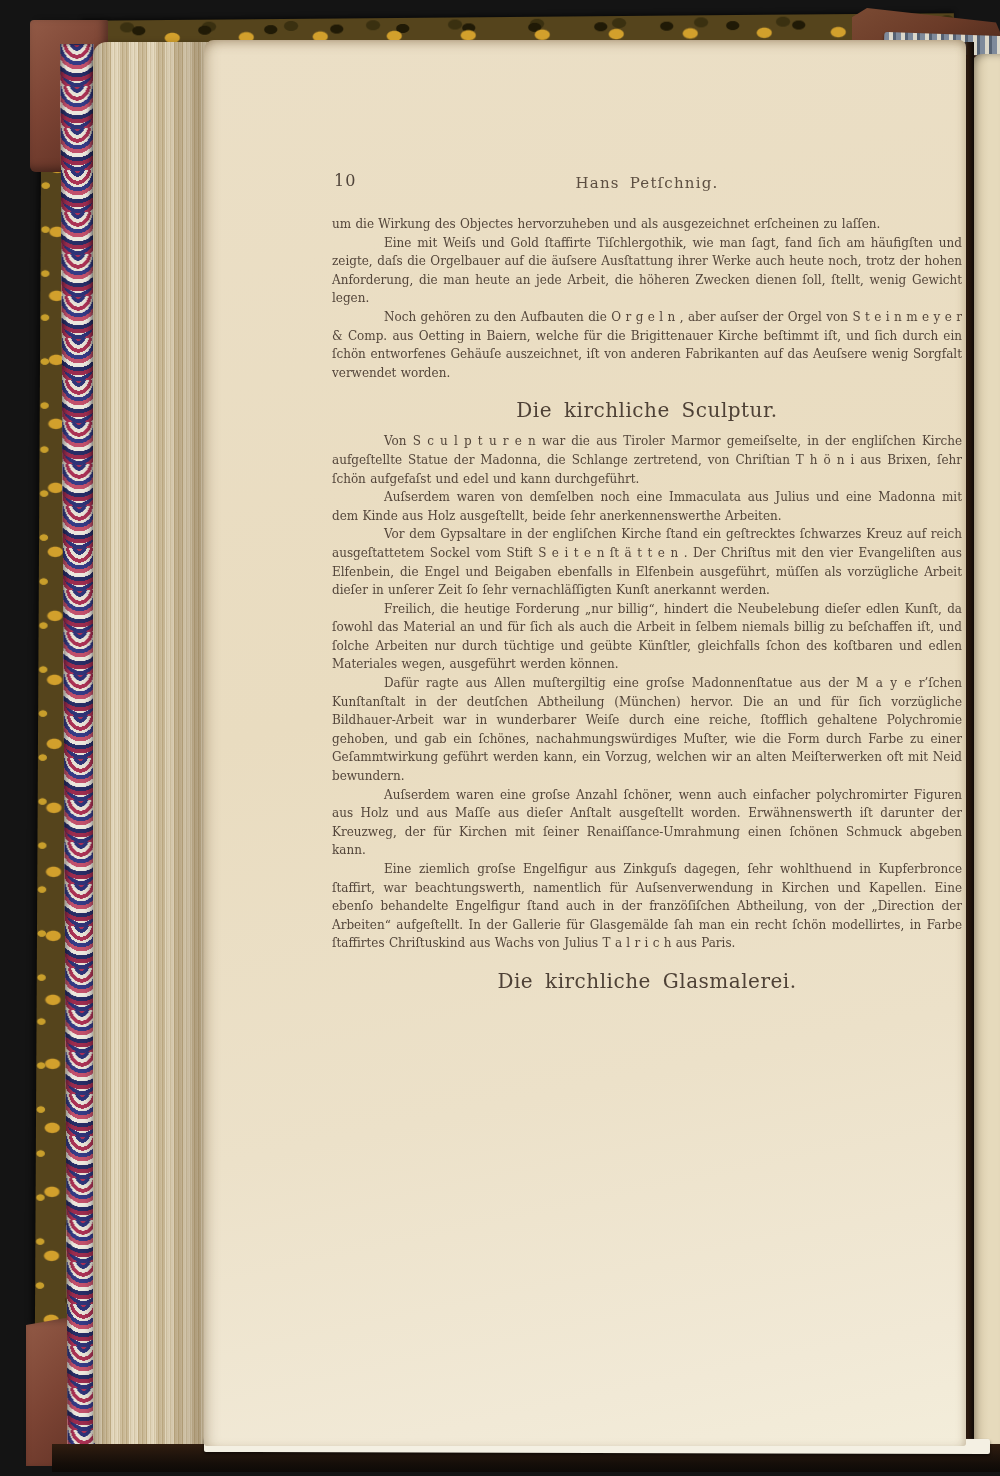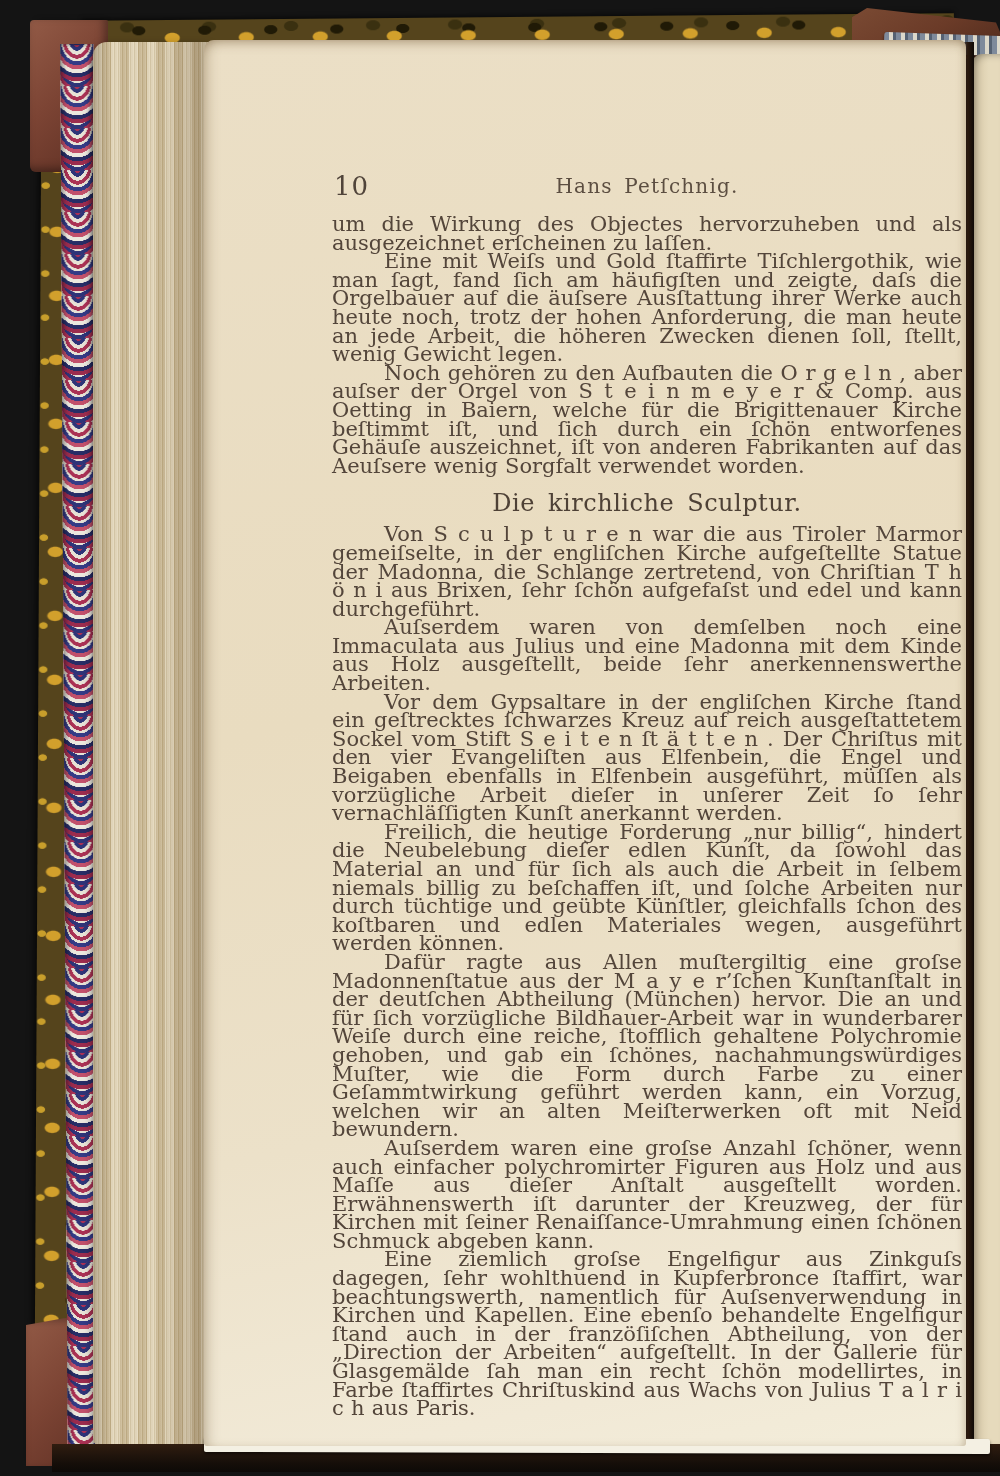--- a/index.html
+++ b/index.html
@@ -87,28 +87,28 @@
   
   .page{position:absolute;left:204px;top:40px;width:762px;height:1406px;z-index:7;
     border-radius:10px 7px 3px 3px;
     background:linear-gradient(168deg,#ebdfc6 0%,#e9dcc0 45%,#ece1c9 72%,#f1e9d6 92%,#f3edda 100%);
     box-shadow:inset 9px 0 14px -7px rgba(110,85,50,.40),
                inset 0 10px 12px -8px rgba(110,85,50,.45),
                inset -7px 0 10px -6px rgba(130,100,65,.35);}
 
   .content{position:absolute;left:128px;top:131px;width:630px;color:#53453a;}
   .header-row{position:relative;height:44px;}
-  .page-number{position:absolute;left:2px;top:0;font-size:26px;letter-spacing:1px;color:#50443a;}
-  .running-header{display:block;text-align:center;font-size:20px;
+  .page-number{position:absolute;left:2px;top:0;font-size:16px;letter-spacing:1px;color:#50443a;}
+  .running-header{display:block;text-align:center;font-size:15px;
     letter-spacing:1.2px;word-spacing:4px;color:#5c4e41;padding-top:3px;}
 
-  .para{font-size:21px;line-height:18.6px;text-align:justify;text-indent:52px;
+  .para{font-size:12px;line-height:18.6px;text-align:justify;text-indent:52px;
         margin:0;word-spacing:.5px;}
   .para.no-indent{text-indent:0;}
-  .heading{font-size:24px;line-height:26px;text-align:center;font-weight:normal;
+  .heading{font-size:20px;line-height:26px;text-align:center;font-weight:normal;
            letter-spacing:.5px;word-spacing:5px;color:#4e4136;margin:15px 0 9px;}
 </style>
 </head>
 <body>
 
 <div class="scan">
 
   <div class="cover-left marble-olive"></div>
   <div class="cover-top marble-olive"></div>
 
@@ -137,16 +137,17 @@
       <p class="para">Eine mit Weiſs und Gold ſtaffirte Tiſchlergothik, wie man ſagt, fand ſich am häufigſten und zeigte, daſs die Orgelbauer auf die äuſsere Ausſtattung ihrer Werke auch heute noch, trotz der hohen Anforderung, die man heute an jede Arbeit, die höheren Zwecken dienen ſoll, ſtellt, wenig Gewicht legen.</p>
       <p class="para">Noch gehören zu den Aufbauten die O r g e l n , aber auſser der Orgel von S t e i n m e y e r &amp; Comp. aus Oetting in Baiern, welche für die Brigittenauer Kirche beſtimmt iſt, und ſich durch ein ſchön entworfenes Gehäuſe auszeichnet, iſt von anderen Fabrikanten auf das Aeuſsere wenig Sorgfalt verwendet worden.</p>
       <h2 class="heading">Die kirchliche Sculptur.</h2>
       <p class="para">Von S c u l p t u r e n war die aus Tiroler Marmor gemeiſselte, in der engliſchen Kirche aufgeſtellte Statue der Madonna, die Schlange zertretend, von Chriſtian T h ö n i aus Brixen, ſehr ſchön aufgefaſst und edel und kann durchgeführt.</p>
       <p class="para">Auſserdem waren von demſelben noch eine Immaculata aus Julius und eine Madonna mit dem Kinde aus Holz ausgeſtellt, beide ſehr anerkennenswerthe Arbeiten.</p>
       <p class="para">Vor dem Gypsaltare in der engliſchen Kirche ſtand ein geſtrecktes ſchwarzes Kreuz auf reich ausgeſtattetem Sockel vom Stift S e i t e n ſt ä t t e n . Der Chriſtus mit den vier Evangeliſten aus Elfenbein, die Engel und Beigaben ebenfalls in Elfenbein ausgeführt, müſſen als vorzügliche Arbeit dieſer in unſerer Zeit ſo ſehr vernachläſſigten Kunſt anerkannt werden.</p>
       <p class="para">Freilich, die heutige Forderung „nur billig“, hindert die Neubelebung dieſer edlen Kunſt, da ſowohl das Material an und für ſich als auch die Arbeit in ſelbem niemals billig zu beſchaffen iſt, und ſolche Arbeiten nur durch tüchtige und geübte Künſtler, gleichfalls ſchon des koſtbaren und edlen Materiales wegen, ausgeführt werden können.</p>
       <p class="para">Dafür ragte aus Allen muſtergiltig eine groſse Madonnenſtatue aus der M a y e r’ſchen Kunſtanſtalt in der deutſchen Abtheilung (München) hervor. Die an und für ſich vorzügliche Bildhauer-Arbeit war in wunderbarer Weiſe durch eine reiche, ſtofflich gehaltene Polychromie gehoben, und gab ein ſchönes, nachahmungswürdiges Muſter, wie die Form durch Farbe zu einer Geſammtwirkung geführt werden kann, ein Vorzug, welchen wir an alten Meiſterwerken oft mit Neid bewundern.</p>
       <p class="para">Auſserdem waren eine groſse Anzahl ſchöner, wenn auch einfacher polychromirter Figuren aus Holz und aus Maſſe aus dieſer Anſtalt ausgeſtellt worden. Erwähnenswerth iſt darunter der Kreuzweg, der für Kirchen mit ſeiner Renaiſſance-Umrahmung einen ſchönen Schmuck abgeben kann.</p>
       <p class="para">Eine ziemlich groſse Engelfigur aus Zinkguſs dagegen, ſehr wohlthuend in Kupferbronce ſtaffirt, war beachtungswerth, namentlich für Auſsenverwendung in Kirchen und Kapellen. Eine ebenſo behandelte Engelfigur ſtand auch in der franzöſiſchen Abtheilung, von der „Direction der Arbeiten“ aufgeſtellt. In der Gallerie für Glasgemälde ſah man ein recht ſchön modellirtes, in Farbe ſtaffirtes Chriſtuskind aus Wachs von Julius T a l r i c h aus Paris.</p>
+      <h2 class="heading">Die kirchliche Glasmalerei.</h2>
 
     </div>
   </div>
 </div>
 
 </body></html>

